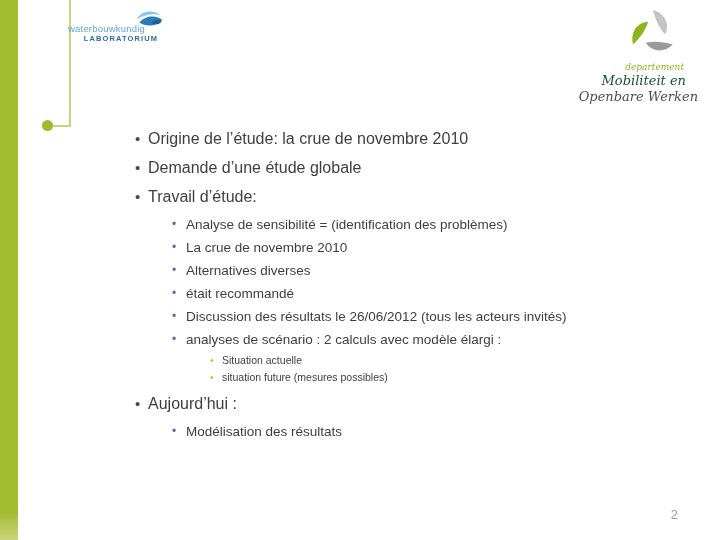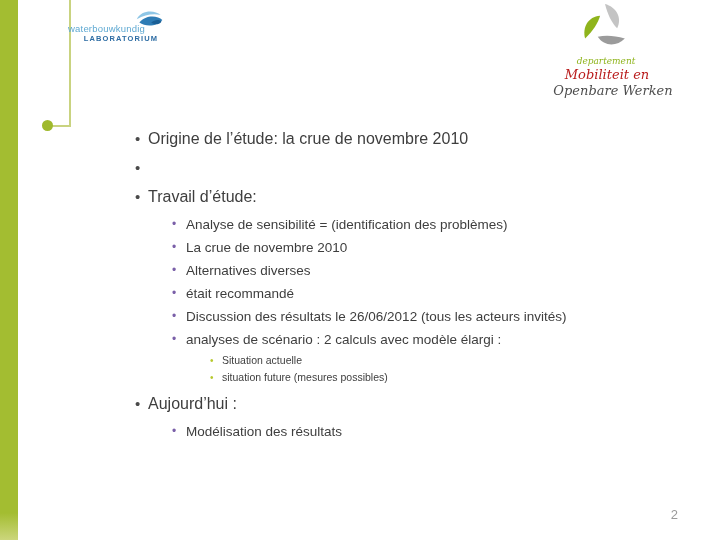--- a/index.html
+++ b/index.html
@@ -24,24 +24,24 @@
   .wl-line2{position:absolute;right:2px;top:26px;font-size:7.5px;font-weight:bold;color:#2e6da4;letter-spacing:1.1px;}
 
   
   .title{
     position:absolute;left:78px;top:36px;width:520px;
     font-size:21px;font-weight:bold;color:#45474c;line-height:28px;letter-spacing:0.3px;
   }
   .title .ln{display:block;}
 
   
-  .mow-logo{position:absolute;right:22px;top:0;width:170px;text-align:center;}
+  .mow-logo{position:absolute;right:22px;top:6px;width:170px;text-align:right;}
   .mow-swirl{margin-right:16px;}
   .mow-dep{font-family:"DejaVu Serif",serif;font-style:italic;font-size:9px;color:#8fb41c;margin-top:-2px;margin-right:14px;}
-  .mow-l1{font-family:"DejaVu Serif",serif;font-style:italic;font-size:13px;color:#b91c1c;margin-right:12px;margin-top:1px;}
+  .mow-l1{font-family:"DejaVu Serif",serif;font-style:italic;font-size:13px;color:#14532d;margin-right:12px;margin-top:1px;}
   .mow-l2{font-family:"DejaVu Serif",serif;font-style:italic;font-size:13px;color:#4d4d4d;margin-top:1px;}
 
   
   .content{position:absolute;left:130px;top:112px;width:545px;padding-top:7px;color:#3e3e3e;}
   .item{display:flex;align-items:flex-start;}
   .item .txt .ln{display:block;}
   .l1{font-size:16px;line-height:19px;margin:10px 0;}
   .l1 .bullet{color:#4a4a4a;font-size:15px;width:13px;flex:0 0 13px;margin-left:5px;}
   .l2{font-size:13.5px;line-height:17px;margin:6px 0 6px 42px;}
   .l2 .bullet{color:#7a5fa8;font-size:12px;width:14px;flex:0 0 14px;}
@@ -87,20 +87,21 @@
   </div>
 
   <div class="content">
 
     <div class="item l1">
       <span class="bullet">•</span>
       <span class="txt">Origine de l’étude: la crue de novembre 2010</span>
     </div>
     <div class="item l1">
       <span class="bullet">•</span>
+      <span class="txt">Demande d’une étude globale</span>
     </div>
     <div class="item l1">
       <span class="bullet">•</span>
       <span class="txt">Travail d’étude:</span>
     </div>
 
     <div class="item l2">
       <span class="bullet">•</span>
       <span class="txt">Analyse de sensibilité = (identification des problèmes)</span>
     </div>

